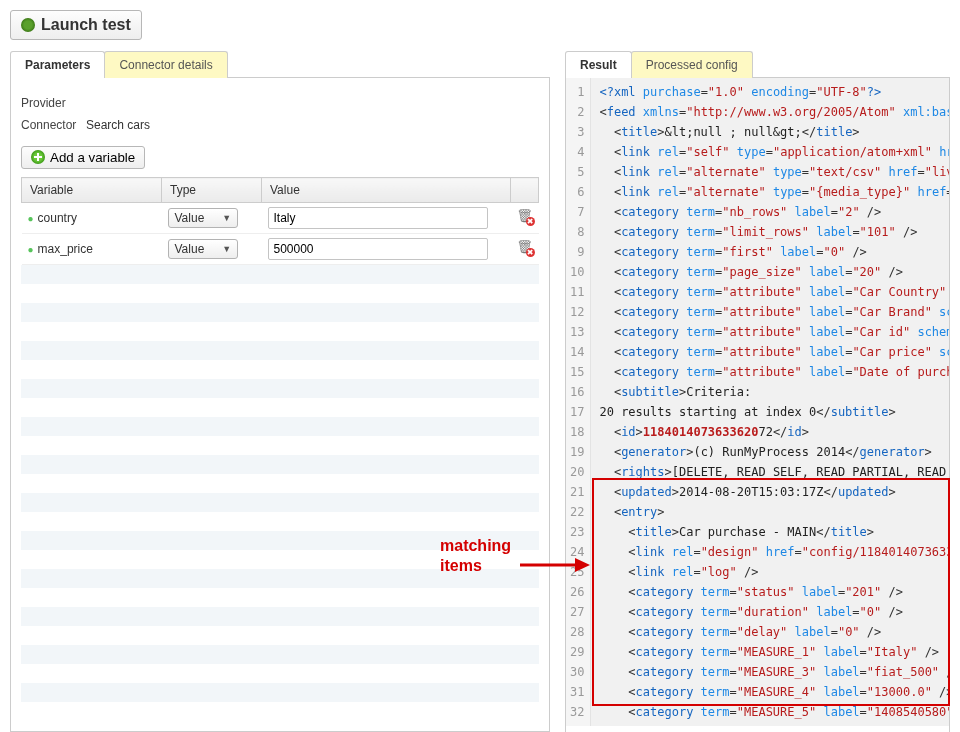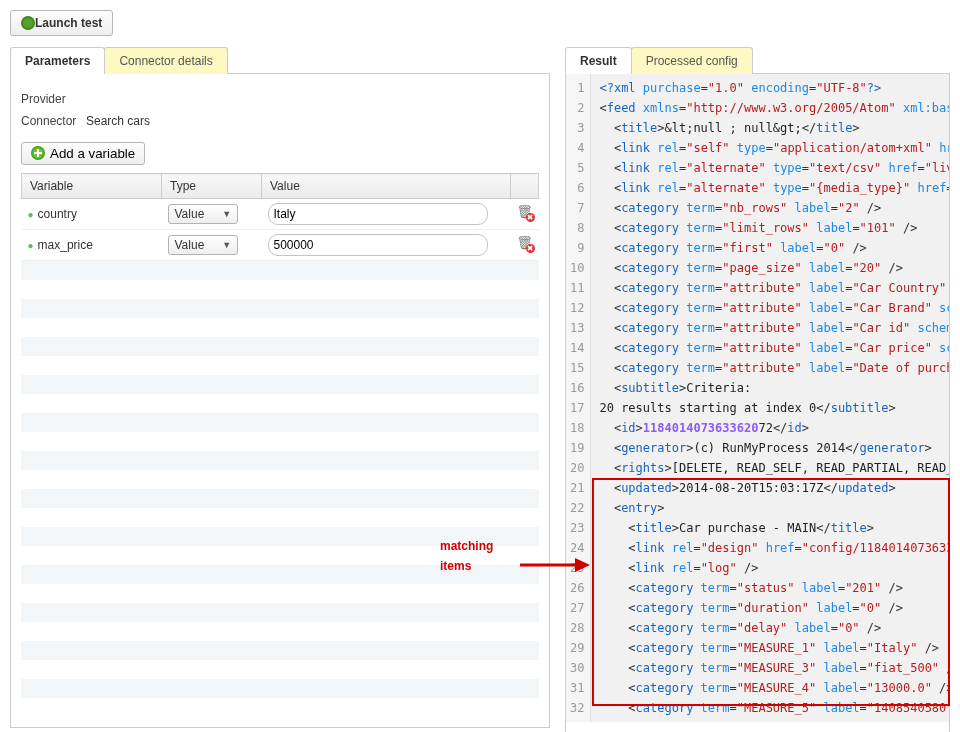--- a/index.html
+++ b/index.html
@@ -4,25 +4,25 @@
 <style>
   * { box-sizing: border-box; }
   body {
     margin: 0; padding: 10px;
     font-family: Arial, Helvetica, sans-serif;
     font-size: 12px; color: #333;
     background: #fff;
     width: 960px;
   }
   .launch-btn {
-    display: inline-flex; align-items: center; 
+    display: inline-flex; align-items: center; gap: 6px;
     padding: 5px 10px; border: 1px solid #b7b7b7;
     border-radius: 3px;
     background: linear-gradient(#fdfdfd,#eee);
-    font-size: 12px; color: #333; font-weight: bold;
+    font-size: 16px; color: #333; font-weight: bold;
     cursor: pointer;
   }
   .bug-icon {
     width: 14px; height: 14px; display: inline-block;
     border-radius: 50%;
     background: radial-gradient(#5aa02c 40%, #3d7a17 70%);
     position: relative;
   }
   .columns { display: flex; gap: 15px; margin-top: 10px; align-items: flex-start; }
   .left { width: 540px; }
@@ -71,21 +71,21 @@
   }
   .bullet { color: #57c45b; font-size: 10px; margin-right: 4px; }
   .select {
     display: inline-flex; align-items: center; gap: 18px;
     padding: 2px 6px; border: 1px solid #b3b3b3; border-radius: 3px;
     background: linear-gradient(#fff,#eee); cursor: pointer;
   }
   .select .caret { font-size: 9px; color: #555; }
   .val-input {
     width: 220px; padding: 3px 5px;
-    border: 1px solid #c4c4c4; border-radius: 10px;
+    border: 1px solid #c4c4c4; border-radius: 2px;
     font-family: inherit; font-size: 12px;
   }
   .del-icon {
     width: 16px; height: 16px; display: inline-block; position: relative;
   }
   .del-icon::before {
     content: "🗑"; font-size: 13px; color: #777; position: absolute; left: 0; top: -1px;
   }
   .del-icon::after {
     content: "✖"; font-size: 8px; color: #fff;
@@ -110,27 +110,27 @@
     text-align: right; color: #999; padding: 4px 6px 4px 4px;
     line-height: 20px; white-space: pre;
   }
   .code {
     background: #f1f1f1; padding: 4px 0 4px 8px; line-height: 20px;
     white-space: pre; overflow: hidden; flex: 1;
   }
   .t-tag   { color: #1565c0; }
   .t-attr  { color: #1e88e5; }
   .t-str   { color: #b71c1c; }
-  .t-num   { color: #8b5cf6; font-weight: bold; }
+  .t-num   { color: #b91c1c; font-weight: bold; }
   .t-txt   { color: #222; }
   .t-decl  { color: #1565c0; }
 
   .callout {
     position: absolute; left: 440px; top: 536px;
-    color: #d40000; font-weight: bold; font-size: 12px; line-height: 20px;
+    color: #d40000; font-weight: bold; font-size: 16px; line-height: 20px;
     pointer-events: none;
   }
   .arrow {
     position: absolute; left: 520px; top: 555px; pointer-events: none;
   }
   .red-box {
     position: absolute; border: 2px solid #d40000;
     pointer-events: none;
   }
 </style>

